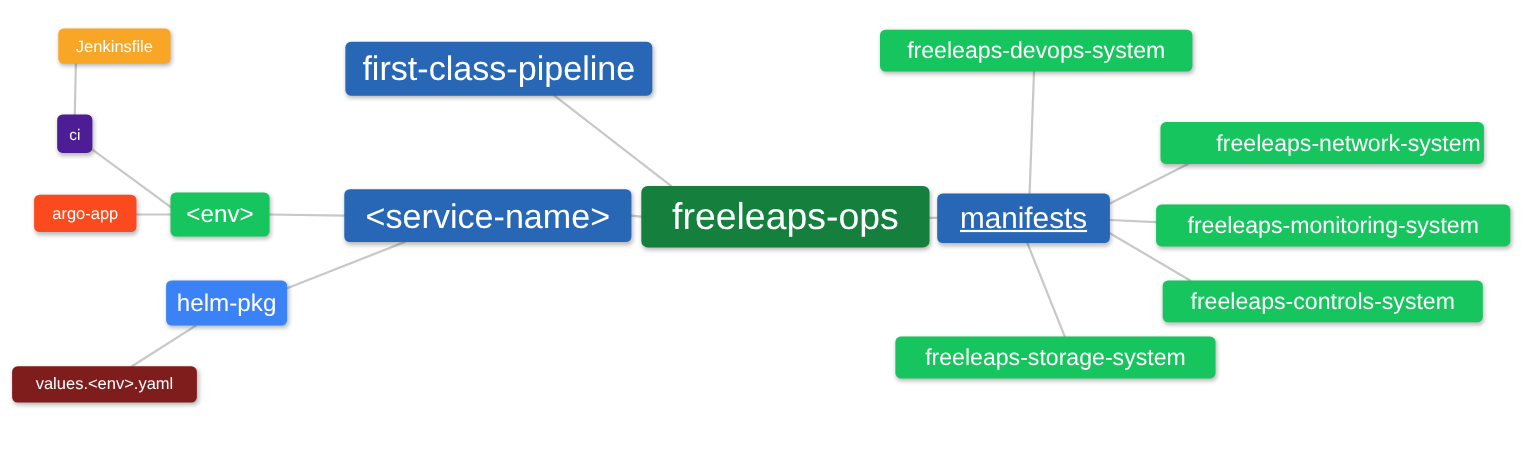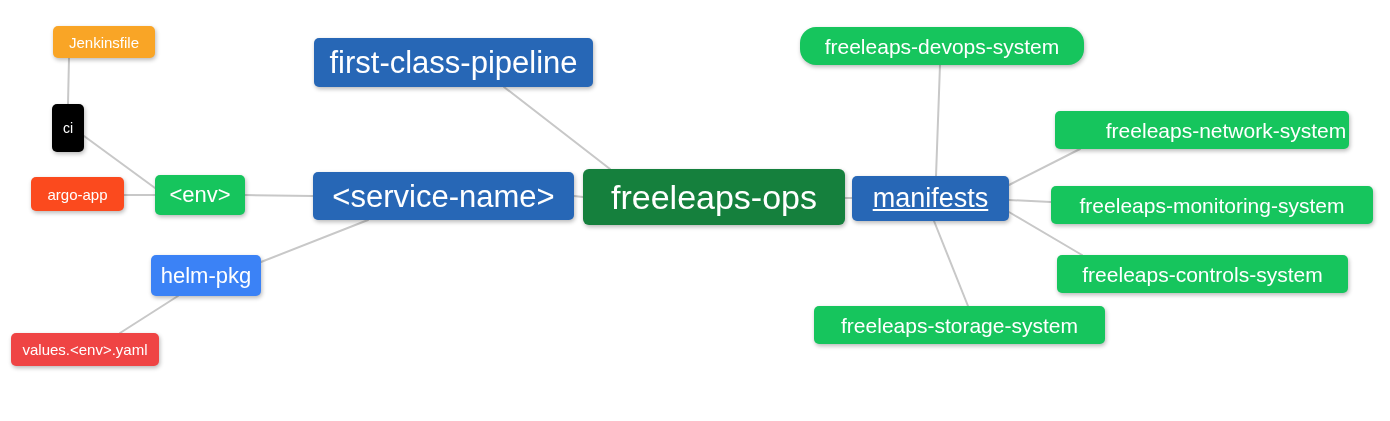--- a/index.html
+++ b/index.html
@@ -87,48 +87,48 @@
       <line x1="1009" y1="185" x2="1080" y2="149" stroke="#c8c8c8" stroke-width="2" stroke-linecap="round"></line>
       <line x1="1009" y1="200" x2="1051" y2="202" stroke="#c8c8c8" stroke-width="2" stroke-linecap="round"></line>
       <line x1="1009" y1="212" x2="1082" y2="255" stroke="#c8c8c8" stroke-width="2" stroke-linecap="round"></line>
       <line x1="934" y1="221" x2="968" y2="306" stroke="#c8c8c8" stroke-width="2" stroke-linecap="round"></line>
     </svg>
 
   <div id="node-layer">
       <div class="node lvl-small" style="left: 18px; top: 26px; width: 102px; height: 32px; background: rgb(249, 165, 38); margin-left: 35px;">
         <span class="node-label">Jenkinsfile</span>
       </div>
-      <div class="node lvl-tiny" style="left: 52px; top: 104px; width: 32px; height: 48px; background: #000000;">
+      <div class="node lvl-tiny" style="left: 52px; top: 104px; width: 32px; height: 35px; background: #4c1d95;">
         <span class="node-label">ci</span>
       </div>
       <div class="node lvl-small" style="left: 31px; top: 177px; width: 93px; height: 34px; background: rgb(251, 74, 30);">
         <span class="node-label">argo-app</span>
       </div>
       <div class="node lvl-2" style="left: 155px; top: 175px; width: 90px; height: 40px; background: rgb(22, 197, 93);">
         <span class="node-label">&lt;env&gt;</span>
       </div>
       <div class="node lvl-2" style="left: 151px; top: 255px; width: 110px; height: 41px; background: #3b82f6;">
         <span class="node-label">helm-pkg</span>
       </div>
-      <div class="node lvl-small" style="left: 11px; top: 333px; width: 148px; height: 33px; background: #ef4444;">
+      <div class="node lvl-small" style="left: 11px; top: 333px; width: 168px; height: 33px; background: #7f1d1d;">
         <span class="node-label">values.&lt;env&gt;.yaml</span>
       </div>
       <div class="node lvl-1-big" style="left: 314px; top: 38px; width: 279px; height: 49px; background: rgb(39, 103, 182);">
         <span class="node-label">first-class-pipeline</span>
       </div>
       <div class="node lvl-1-big" style="left: 313px; top: 172px; width: 261px; height: 48px; background: rgb(39, 103, 182);">
         <span class="node-label">&lt;service-name&gt;</span>
       </div>
       <div class="node lvl-root" style="left: 583px; top: 169px; width: 262px; height: 56px; background: #15803d;">
         <span class="node-label">freeleaps-ops</span>
       </div>
       <div class="node lvl-1" style="left: 852px; top: 176px; width: 157px; height: 45px; background: rgb(39, 103, 182);">
         <span class="node-label">manifests</span>
       </div>
-      <div class="node lvl-3" style="left: 800px; top: 27px; width: 284px; height: 38px; background: rgb(22, 197, 93); border-radius: 16px;">
+      <div class="node lvl-3" style="left: 800px; top: 27px; width: 284px; height: 38px; background: rgb(22, 197, 93);">
         <span class="node-label">freeleaps-devops-system</span>
       </div>
       <div class="node lvl-3" style="left: 1055px; top: 111px; width: 294px; height: 38px; background: rgb(22, 197, 93); padding-left: 48px;">
         <span class="node-label">freeleaps-network-system</span>
       </div>
       <div class="node lvl-3" style="left: 1051px; top: 186px; width: 322px; height: 38px; background: rgb(22, 197, 93);">
         <span class="node-label">freeleaps-monitoring-system</span>
       </div>
       <div class="node lvl-3" style="left: 1057px; top: 255px; width: 291px; height: 38px; background: rgb(22, 197, 93);">
         <span class="node-label">freeleaps-controls-system</span>

